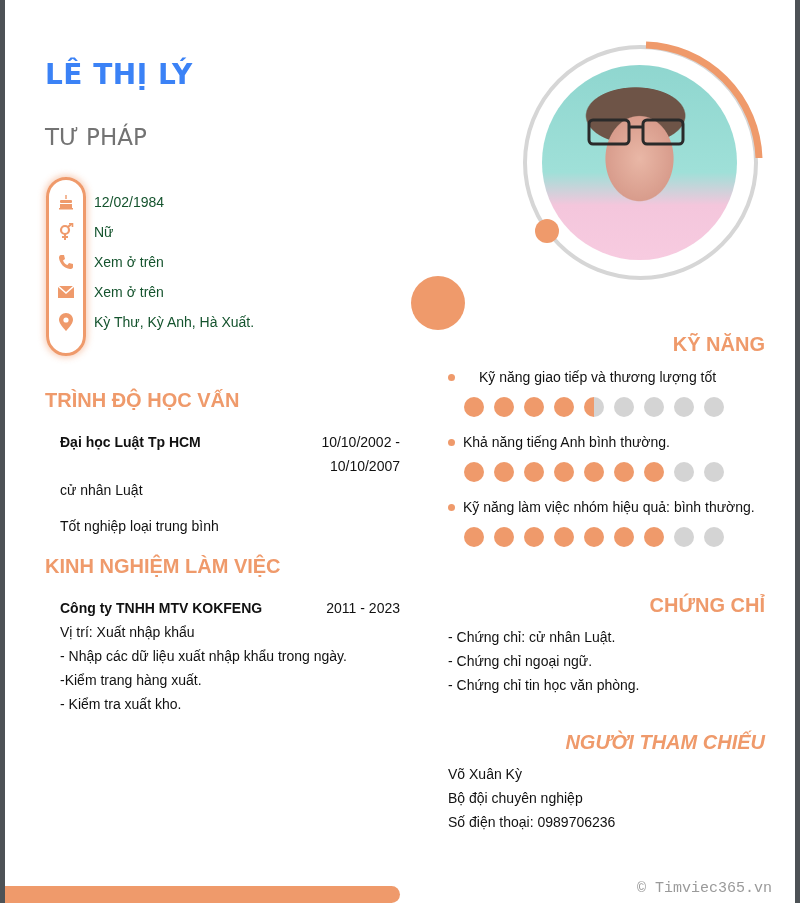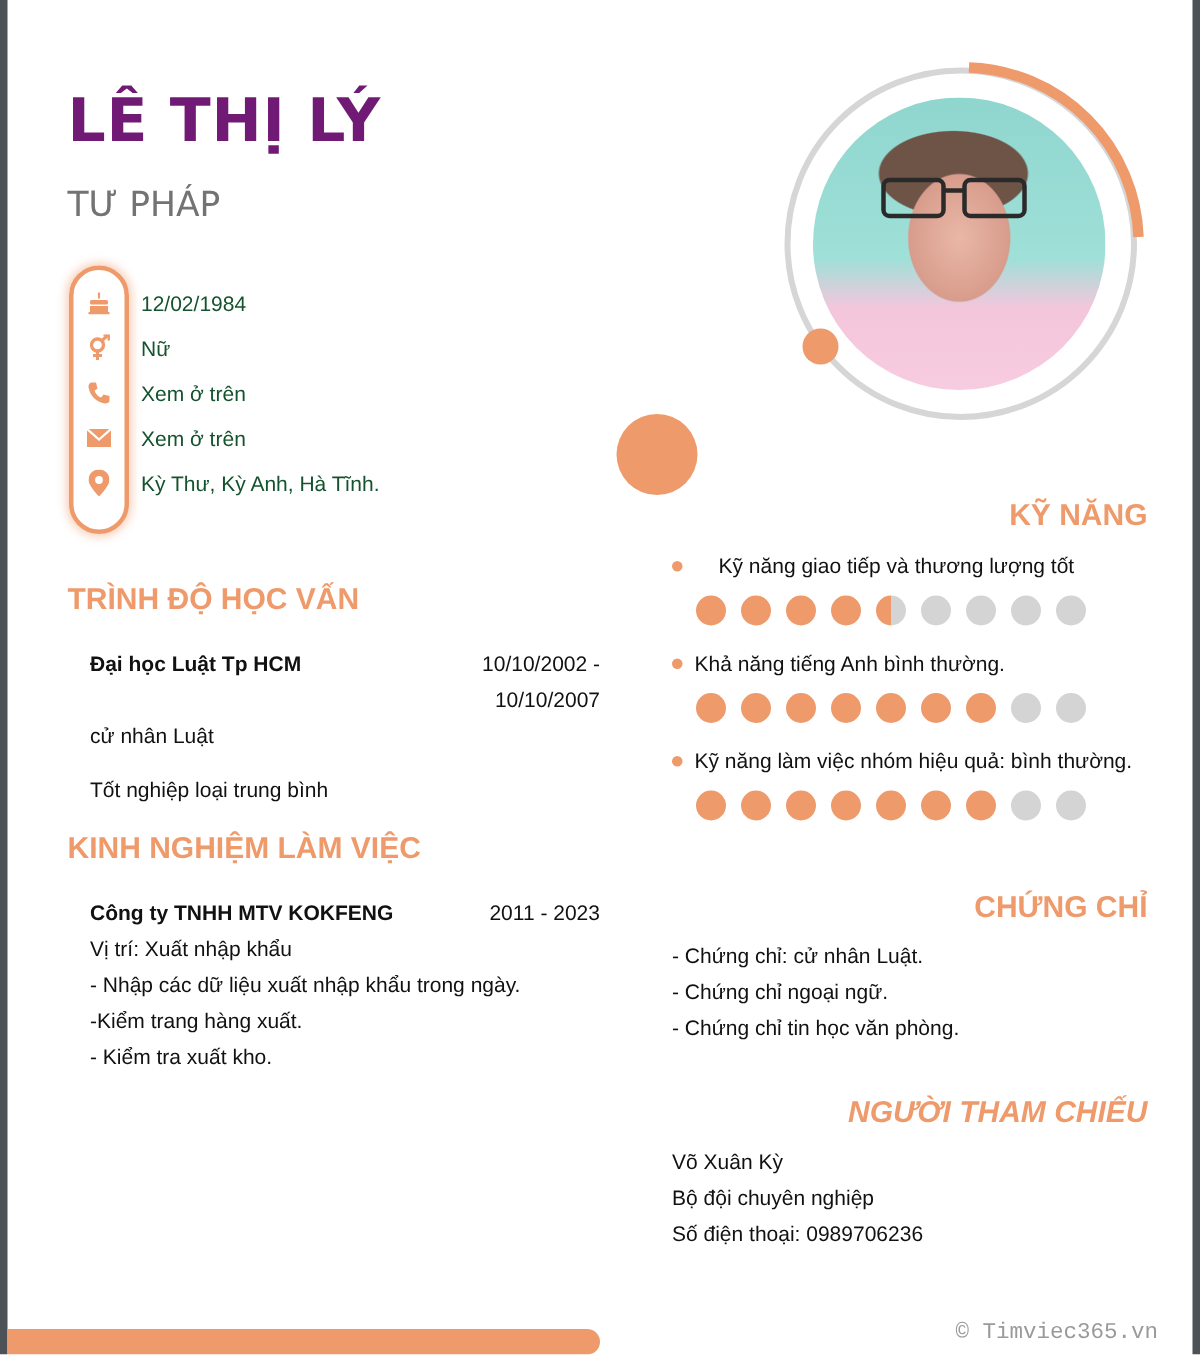--- a/index.html
+++ b/index.html
@@ -1,21 +1,21 @@
 <!DOCTYPE html>
 <html><head>
   <meta charset="utf-8">
   <style>
     * { box-sizing: border-box; margin: 0; padding: 0; }
     html, body { width: 800px; height: 903px; overflow: hidden; background: #fff; }
     body { font-family: "Liberation Sans", sans-serif; color: #111; position: relative; }
     .frame-left { position: absolute; left: 0; top: 0; width: 5px; height: 903px; background: #4d5256; }
     .frame-right { position: absolute; right: 0; top: 0; width: 5px; height: 903px; background: #4d5256; }
 
-    .name { position: absolute; left: 45px; top: 58px; font-size: 40px; font-weight: 700; letter-spacing: 0.5px; color: #701a75; font-family: "DejaVu Sans", sans-serif; }
+    .name { position: absolute; left: 45px; top: 58px; font-size: 28px; font-weight: 700; letter-spacing: 0.5px; color: #3b82f6; font-family: "DejaVu Sans", sans-serif; }
     .job { position: absolute; left: 45px; top: 124px; font-size: 23px; color: #737373; font-family: "DejaVu Sans", sans-serif; font-weight: 400; }
 
     .contact-pill { position: absolute; left: 46px; top: 177px; width: 40px; height: 179px; border: 3px solid #ef9a6b; border-radius: 20px; box-shadow: 0 0 6px 2px rgba(239,154,107,0.45); }
     .contact-icon { position: absolute; left: 56px; width: 20px; height: 20px; display: flex; align-items: center; justify-content: center; }
     .contact-text { position: absolute; left: 94px; font-size: 14px; color: #14532d; }
 
     .section-title { position: absolute; font-size: 20px; font-weight: 700; color: #ef9a6b; }
     .body-text { position: absolute; font-size: 14px; color: #111; }
     .bold { font-weight: 700; }
 
@@ -82,21 +82,21 @@
   <svg width="14" height="18" viewBox="0 0 14 18">
       <path d="M7 0 C3 0 0 3 0 7 C0 11 7 18 7 18 C7 18 14 11 14 7 C14 3 11 0 7 0 Z" fill="#ef9a6b"></path>
       <circle cx="7" cy="7" r="2.6" fill="#fff"></circle>
     </svg>
 </div>
 
 <div class="contact-text" style="top:194px">12/02/1984</div>
 <div class="contact-text" style="top:224px">Nữ</div>
 <div class="contact-text" style="top:254px">Xem ở trên</div>
 <div class="contact-text" style="top:284px">Xem ở trên</div>
-<div class="contact-text" style="top:314px">Kỳ Thư, Kỳ Anh, Hà Tĩnh.</div>
+<div class="contact-text" style="top:314px">Kỳ Thư, Kỳ Anh, Hà Xuất.</div>
 
 <div class="photo-ring"></div>
 <div class="photo"></div>
 <svg class="glasses" viewBox="0 0 98 30">
   <rect x="2" y="3" width="40" height="24" rx="4" fill="none" stroke="#2a2a2a" stroke-width="3"></rect>
   <rect x="56" y="3" width="40" height="24" rx="4" fill="none" stroke="#2a2a2a" stroke-width="3"></rect>
   <line x1="42" y1="10" x2="56" y2="10" stroke="#2a2a2a" stroke-width="3"></line>
 </svg>
 <svg class="arc" viewBox="0 0 244 244">
   <path d="M126 5 A117 117 0 0 1 239 118" fill="none" stroke="#ef9a6b" stroke-width="7"></path>

